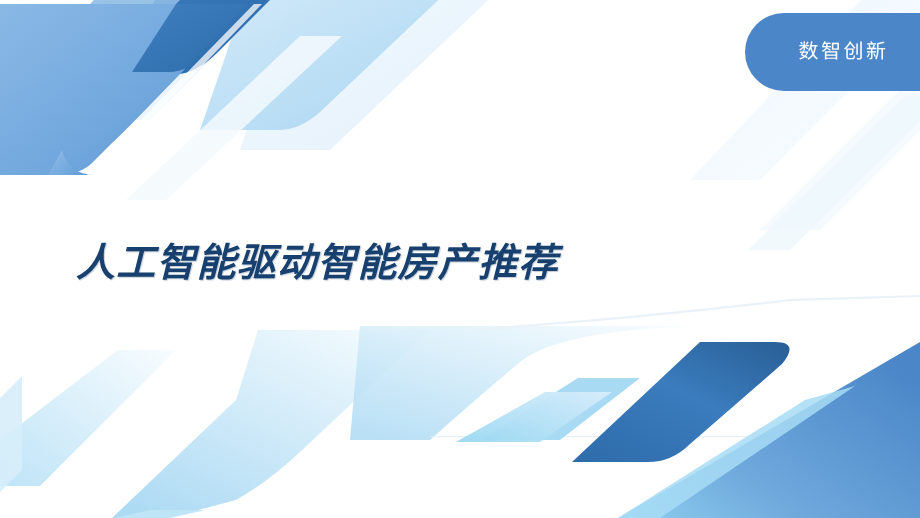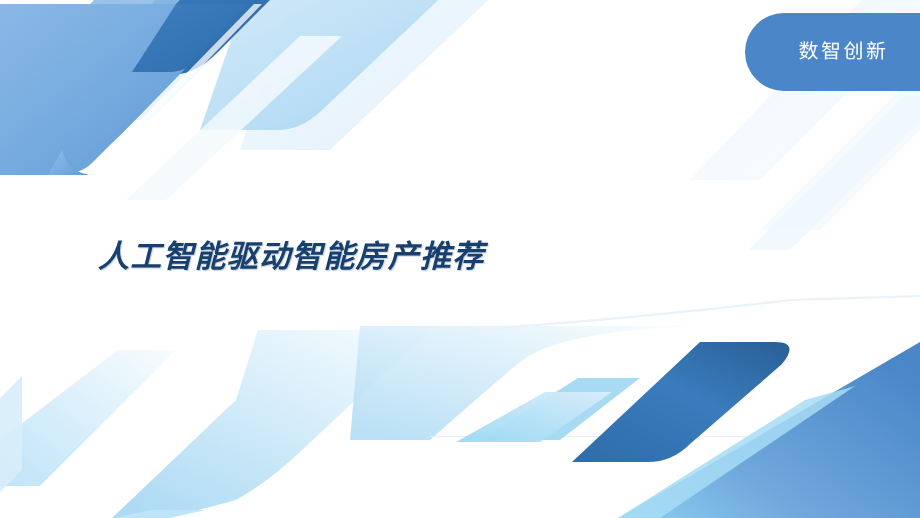--- a/index.html
+++ b/index.html
@@ -46,23 +46,23 @@
     color: #ffffff;
     font-size: 20px;
     line-height: 1.38;
     letter-spacing: 2.5px;
     white-space: nowrap;
     font-weight: 400;
   }
   
   #slide-title {
     position: absolute;
-    left: 98px;
+    left: 76px;
     top: 231px;
-    font-size: 31px;
+    font-size: 39px;
     font-weight: bold;
     font-style: italic;
     letter-spacing: 1.2px;
     color: #17406e;
     white-space: nowrap;
     text-shadow: 1px 1px 1px rgba(120,140,165,0.45);
   }
 </style>
 </head>
 <body>

